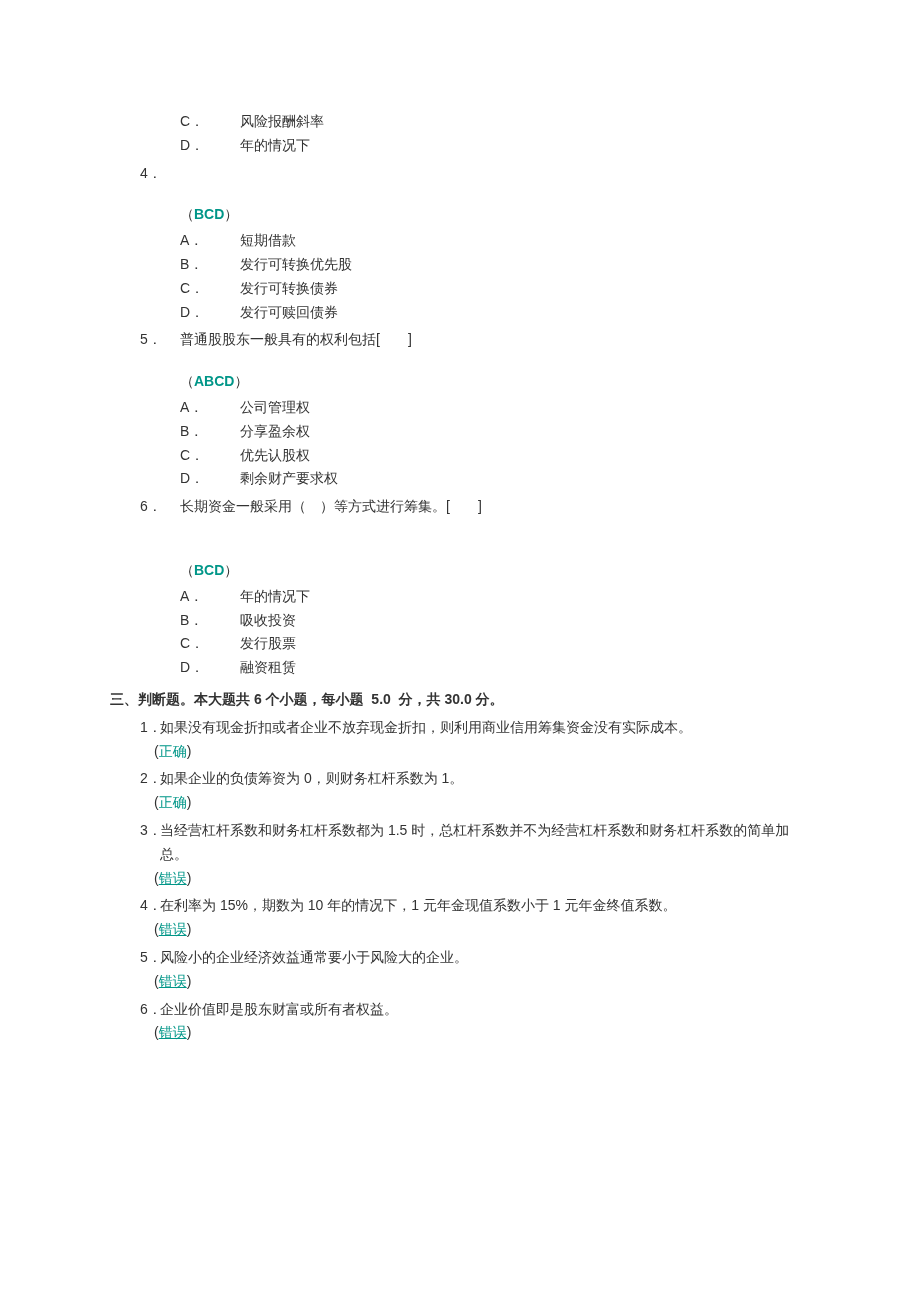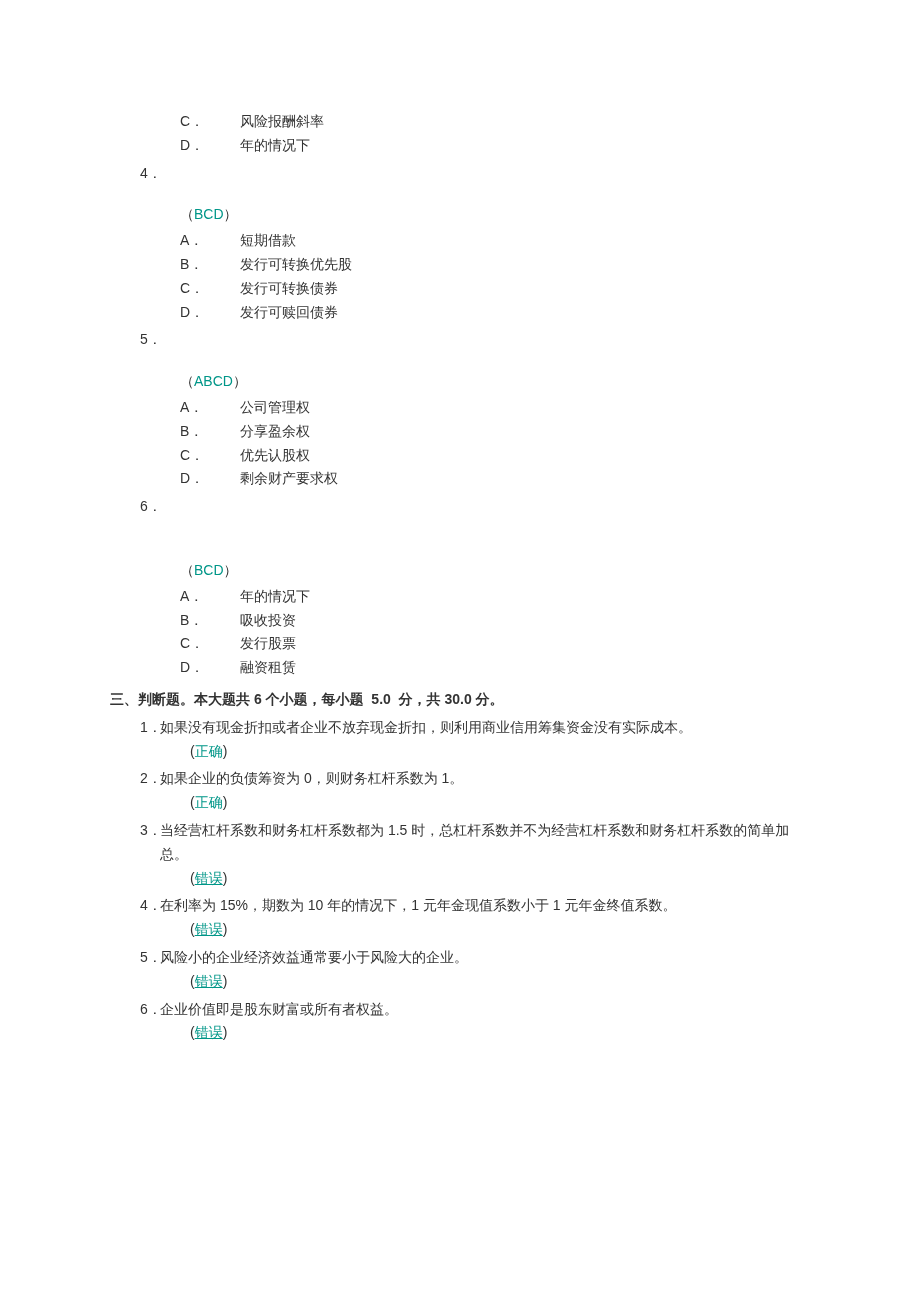--- a/index.html
+++ b/index.html
@@ -37,41 +37,41 @@
     flex: 1;
   }
   .answer-paren {
     margin-left: 70px;
     margin-top: 18px;
     margin-bottom: 2px;
   }
   .answer-paren .paren { color: #333; }
   .answer-bold {
     color: #009688;
-    font-weight: normal;
+    font-weight: bold;
   }
   .section-title {
     font-weight: bold;
     margin-top: 8px;
     margin-bottom: 4px;
   }
   .judge-num {
     width: 50px;
     padding-left: 30px;
     box-sizing: border-box;
   }
   .judge-body {
     flex: 1;
   }
   .judge-row {
     display: flex;
     margin-top: 4px;
   }
   .judge-answer {
-    margin-left: 80px;
+    margin-left: 44px;
   }
   .judge-answer .paren { color: #333; }
   .judge-answer .ans-correct { color: #009688; }
   .judge-answer .ans-wrong { color: #009688; text-decoration: underline; }
 </style>
 </head>
 <body>
 
 <div class="option-row">
   <div class="opt-letter">C．</div>
@@ -100,20 +100,21 @@
   <div class="opt-letter">C．</div>
   <div class="opt-text">发行可转换债券</div>
 </div>
 <div class="option-row">
   <div class="opt-letter">D．</div>
   <div class="opt-text">发行可赎回债券</div>
 </div>
 
 <div class="question-row">
   <div class="q-num">5．</div>
+  <div class="q-body">普通股股东一般具有的权利包括[  ]</div>
 </div>
 <div class="answer-paren">
   <span class="paren">（</span><span class="answer-bold">ABCD</span><span class="paren">）</span>
 </div>
 <div class="option-row">
   <div class="opt-letter">A．</div>
   <div class="opt-text">公司管理权</div>
 </div>
 <div class="option-row">
   <div class="opt-letter">B．</div>
@@ -123,20 +124,21 @@
   <div class="opt-letter">C．</div>
   <div class="opt-text">优先认股权</div>
 </div>
 <div class="option-row">
   <div class="opt-letter">D．</div>
   <div class="opt-text">剩余财产要求权</div>
 </div>
 
 <div class="question-row">
   <div class="q-num">6．</div>
+  <div class="q-body">长期资金一般采用（ ）等方式进行筹集。[  ]</div>
 </div>
 <div class="answer-paren" style="margin-top:40px">
   <span class="paren">（</span><span class="answer-bold">BCD</span><span class="paren">）</span>
 </div>
 <div class="option-row">
   <div class="opt-letter">A．</div>
   <div class="opt-text">年的情况下</div>
 </div>
 <div class="option-row">
   <div class="opt-letter">B．</div>

